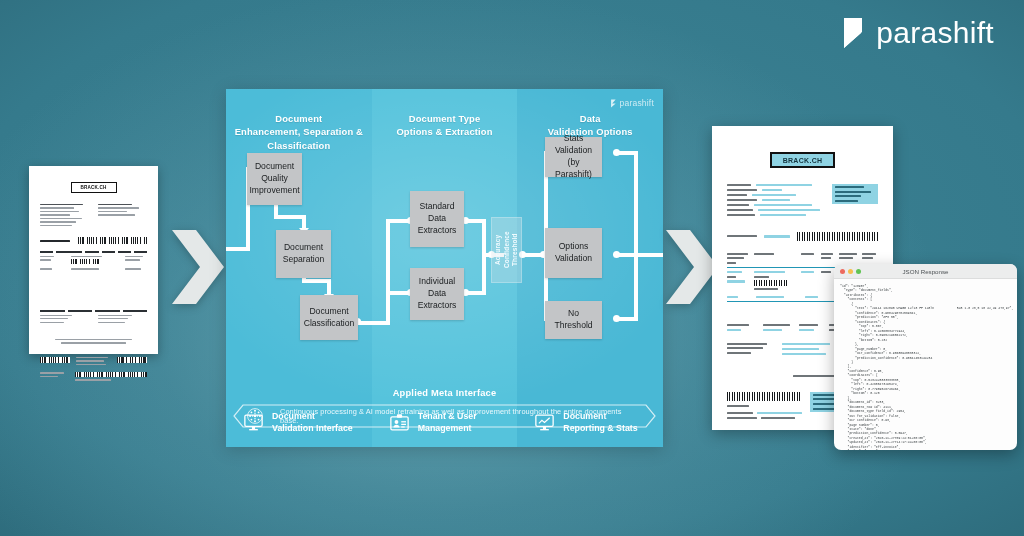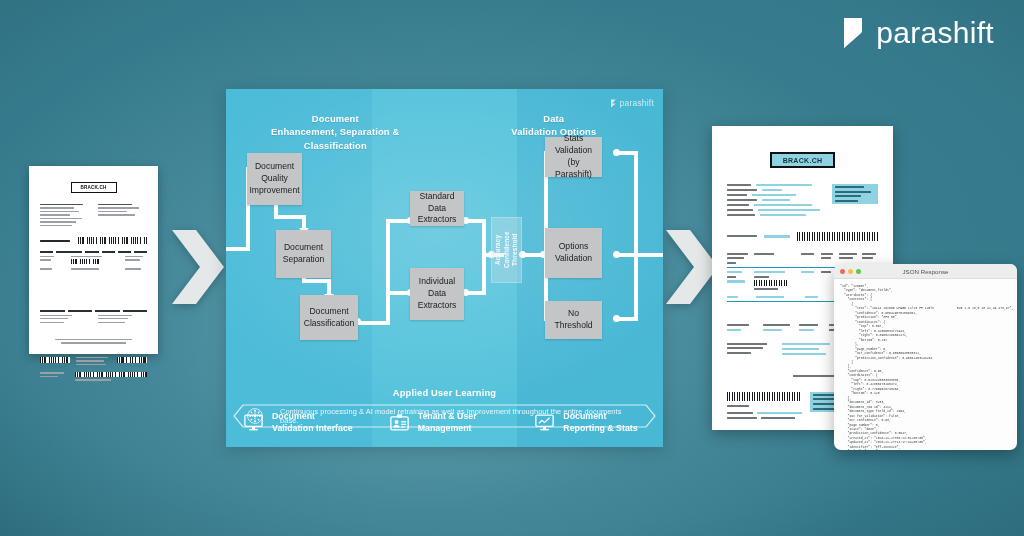--- a/index.html
+++ b/index.html
@@ -321,20 +321,22 @@
         <svg width="7" height="9" viewBox="0 0 26 30" aria-hidden="true">
           <path d="M4 0 H21 L8 15 H21 L4 30 Z" fill="rgba(255,255,255,.8)"></path>
         </svg>
         <span class="word">parashift</span>
       </div>
 
       <div class="headers">
         <div class="h" style="white-space:pre-line">Document
 Enhancement, Separation &amp;
 Classification</div>
+        <div class="h" style="white-space:pre-line">Document Type
+Options &amp; Extraction</div>
         <div class="h" style="white-space:pre-line">Data
 Validation Options</div>
       </div>
 
       <div class="wire" style="left:0px;  top:158px; width:24px; height:4px;"></div>
       <div class="wire" style="left:20px; top:78px;  width:4px;  height:84px;"></div>
       <div class="wire" style="left:20px; top:78px;  width:14px; height:4px;"></div>
       <div class="tri" style="left:29px; top:72px; transform:rotate(90deg);"></div>
 
       <div class="wire" style="left:48px; top:115px; width:4px; height:15px;"></div>
@@ -384,21 +386,21 @@
       <div class="node" style="left:21px; top:64px; width:55px; height:52px; white-space:pre-line">Document
 Quality
 Improvement</div>
 
       <div class="node" style="left:50px; top:141px; width:55px; height:48px; white-space:pre-line">Document
 Separation</div>
 
       <div class="node" style="left:74px; top:206px; width:58px; height:45px; white-space:pre-line">Document
 Classification</div>
 
-      <div class="node" style="left:184px; top:102px; width:54px; height:35px; white-space:pre-line">Standard
+      <div class="node" style="left:184px; top:102px; width:54px; height:56px; white-space:pre-line">Standard
 Data
 Extractors</div>
 
       <div class="node" style="left:184px; top:179px; width:54px; height:52px; white-space:pre-line">Individual
 Data
 Extractors</div>
 
       <div class="vnode" style="left:265px; top:128px; width:31px; height:66px;">
         <span style="white-space:pre-line">Accuracy Confidence
 Threshold</span>
@@ -406,21 +408,21 @@
 
       <div class="node" style="left:319px; top:48px; width:57px; height:40px; white-space:pre-line">Stats
 Validation
 (by Parashift)</div>
 
       <div class="node" style="left:319px; top:139px; width:57px; height:50px; white-space:pre-line">Options
 Validation</div>
 
       <div class="node" style="left:319px; top:212px; width:57px; height:38px; white-space:pre-line">No Threshold</div>
 
-      <div class="aml">Applied User Learning</div>
+      <div class="aml">Applied Meta Interface</div>
 
       <div class="banner">
         <svg class="hexline" width="423" height="24" viewBox="0 0 423 24" preserveAspectRatio="none" aria-hidden="true">
           <path d="M10 1 L413 1 L422 12 L413 23 L10 23 L1 12 Z" fill="none" stroke="rgba(255,255,255,.75)" stroke-width="1.2"></path>
         </svg>
         <svg class="netico" width="18" height="16" viewBox="0 0 20 18" aria-hidden="true">
           <g fill="#ffffff">
             <circle cx="10" cy="9" r="1.5"></circle>
             <circle cx="10" cy="3" r="1.1"></circle>
               <circle cx="10" cy="15" r="1.1"></circle>

